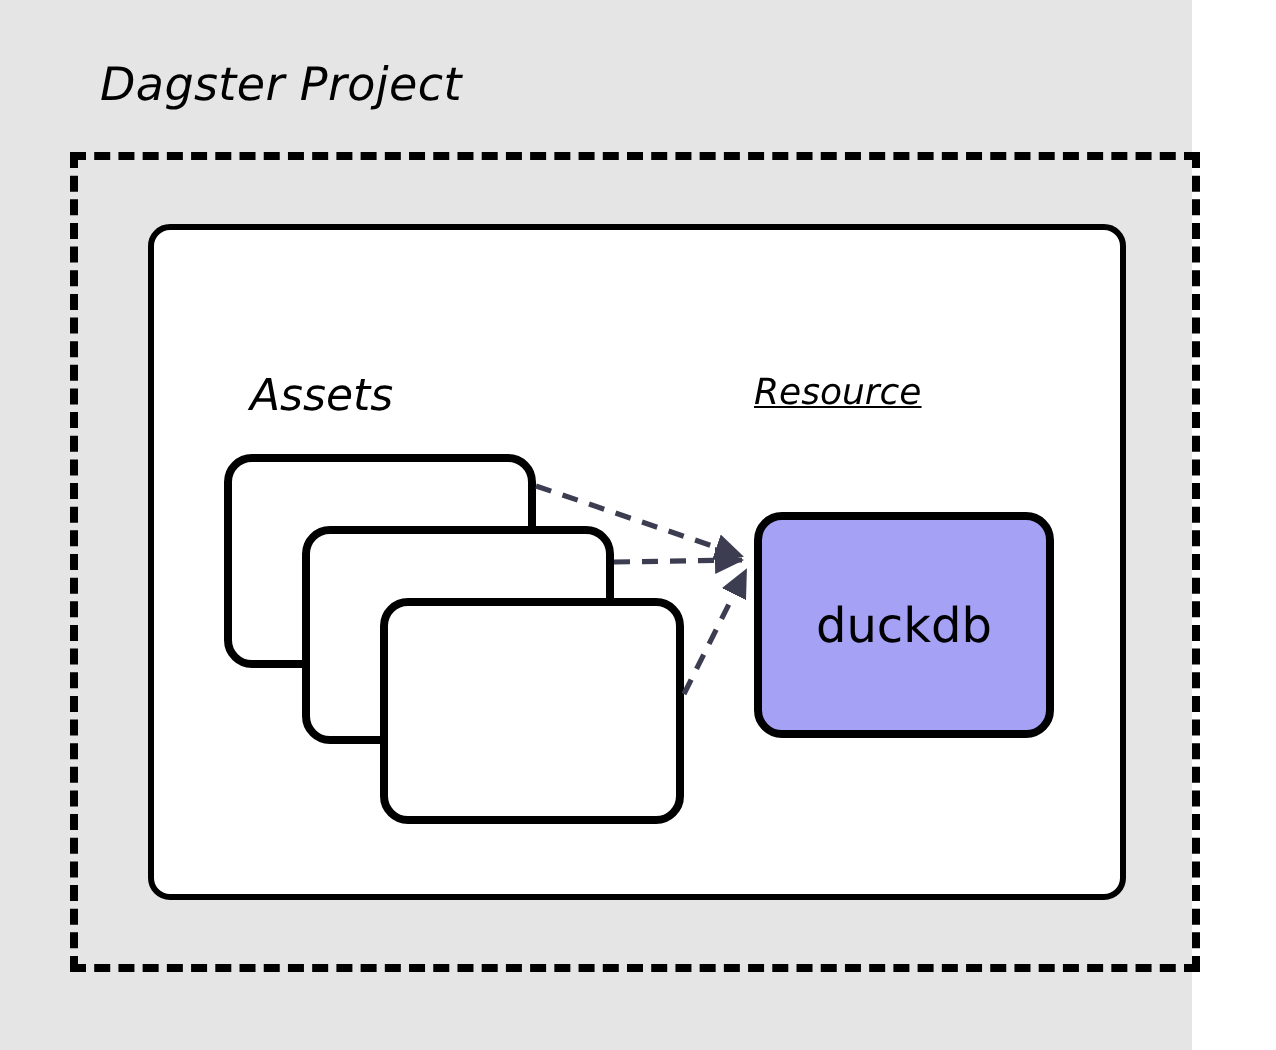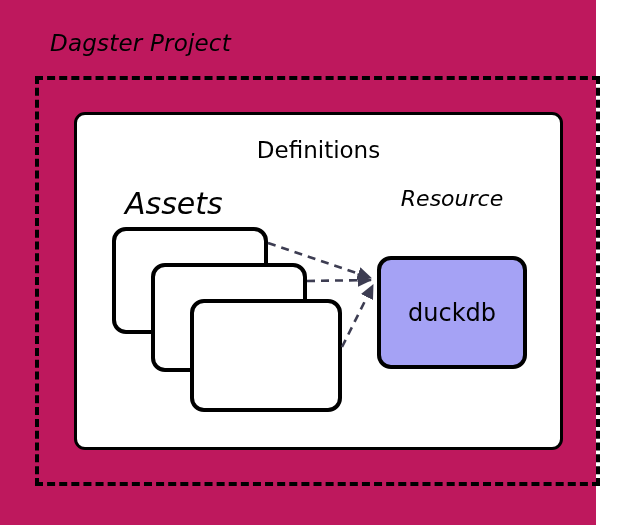--- a/index.html
+++ b/index.html
@@ -10,21 +10,21 @@
   body {
     width: 638px;
     height: 525px;
     font-family: "DejaVu Sans", "Liberation Sans", sans-serif;
     overflow: hidden;
   }
   #canvas {
     position: relative;
     width: 596px;
     height: 525px;
-    background: #be185d;
+    background: #e5e5e5;
   }
   
   .project-boundary {
     position: absolute;
     left: 35px;
     top: 76px;
     width: 565px;
     height: 410px;
     border: 4px dashed #000000;
     box-sizing: border-box;
@@ -62,37 +62,37 @@
     font-size: 23px;
     font-style: normal;
     color: #000000;
     white-space: nowrap;
   }
   
   .assets-title {
     position: absolute;
     left: 125px;
     top: 186px;
-    font-size: 30px;
+    font-size: 22px;
     font-style: italic;
     font-weight: 500;
     color: #000000;
     white-space: nowrap;
   }
   .resource-title {
     position: absolute;
     left: 377px;
     top: 186px;
     width: 150px;
-    text-align: center;
-    font-size: 22px;
+    font-size: 18px;
     font-style: italic;
     font-weight: 500;
     color: #000000;
     white-space: nowrap;
+    text-decoration: underline;
   }
   
   .asset-card {
     position: absolute;
     background: #ffffff;
     border: 4px solid #000000;
     border-radius: 14px;
     box-sizing: border-box;
   }
   .asset-card-1 { left: 112px; top: 227px; width: 156px; height: 107px; z-index: 3; }
@@ -132,21 +132,20 @@
 </style>
 </head>
 <body>
 
 <div id="canvas">
 
   <div class="project-boundary"></div>
   <div class="project-title">Dagster Project</div>
 
   <div class="definitions-box"></div>
-  <div class="definitions-title">Definitions</div>
 
   <div class="assets-title">Assets</div>
 
   <div class="asset-card asset-card-1"></div>
   <div class="asset-card asset-card-2"></div>
   <div class="asset-card asset-card-3"></div>
 
   <div class="resource-title">Resource</div>
 
   <div class="resource-box" id="resource-box" style="background: rgb(165, 162, 245); border-color: rgb(0, 0, 0);">

